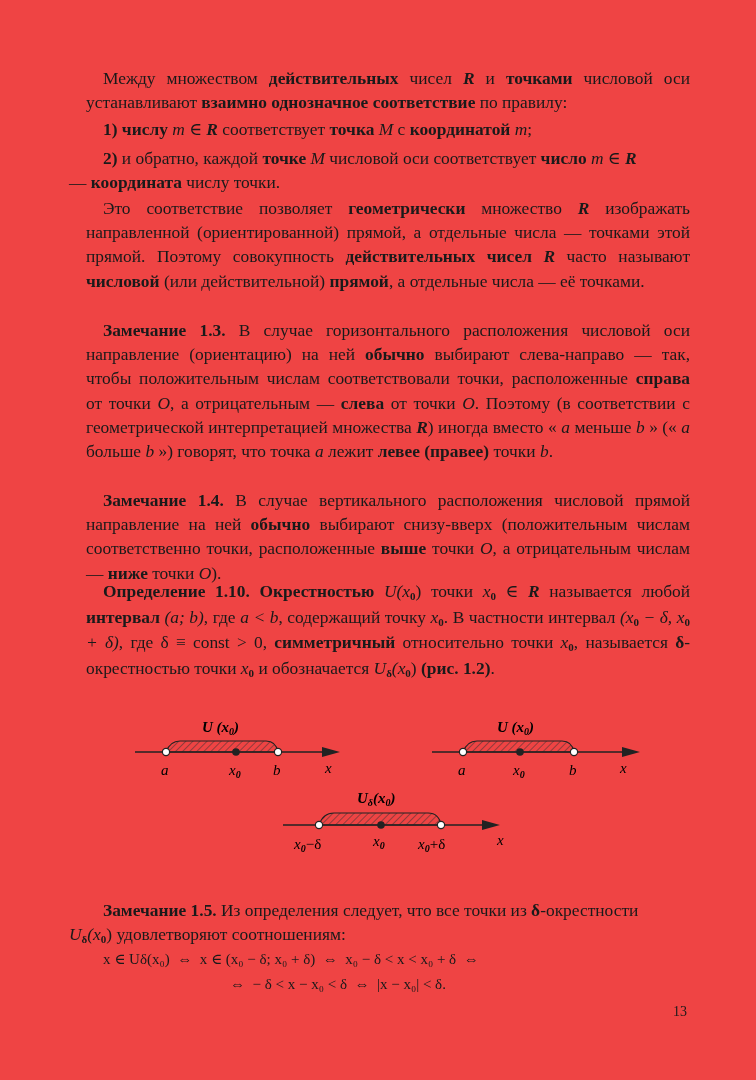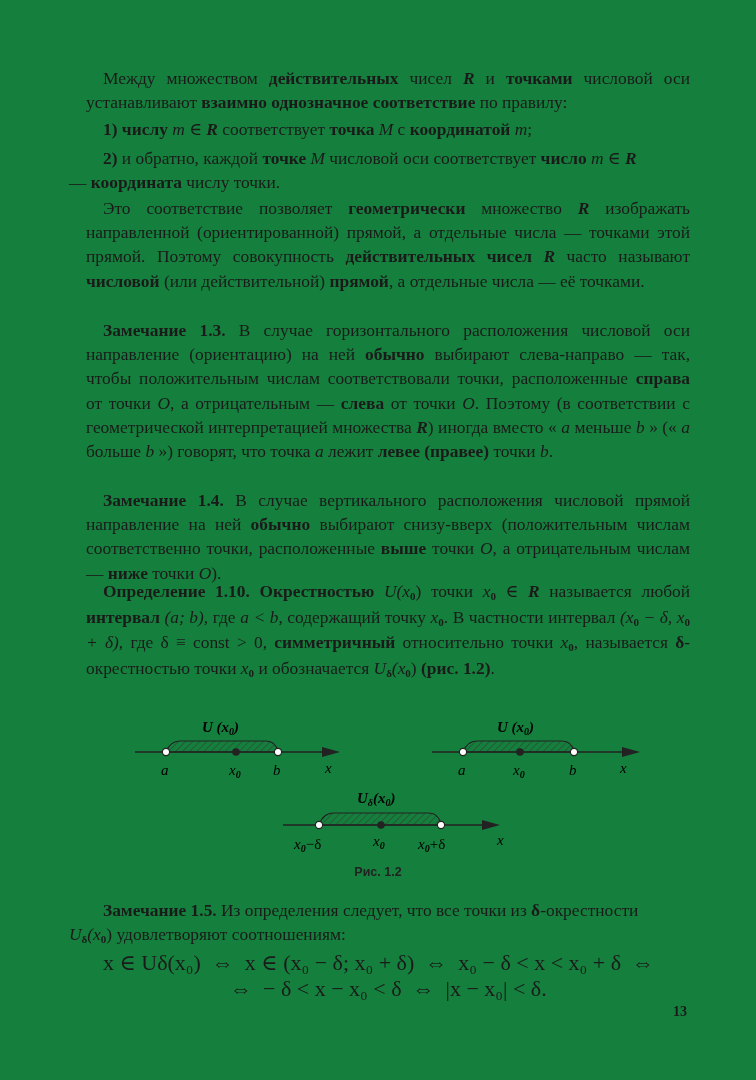--- a/index.html
+++ b/index.html
@@ -1,30 +1,30 @@
 <!DOCTYPE html>
 <html><head>
 <meta charset="utf-8">
 <style>
   html, body { margin: 0; padding: 0; background: #ffffff; }
   body { width: 756px; height: 1080px; position: relative; overflow: hidden;
          font-family: "Liberation Serif", "DejaVu Serif", serif; color: #1a1a1a; }
-  .page { position: absolute; left: 0; top: 0; width: 756px; height: 1080px; background: #15803d; }
+  .page { position: absolute; left: 0; top: 0; width: 756px; height: 1080px; background: #ef4444; }
   .text { position: absolute; left: 86px; width: 604px; font-size: 17.4px; line-height: 24.2px; }
   p { margin: 0; text-align: justify; text-indent: 17px; hyphens: manual; }
   b { font-weight: bold; }
   i { font-style: italic; }
   .R { font-weight: bold; font-style: italic; }
   sub { font-size: 11px; vertical-align: -3px; line-height: 0; font-weight: bold; font-style: normal; }
   .fig { position: absolute; left: 0; top: 0; width: 756px; height: 1080px; pointer-events: none; }
   .fig text { font-family: "Liberation Serif", "DejaVu Serif", serif; }
   .caption { position: absolute; left: 0; width: 756px; text-align: center; top: 865px;
              font-family: "Liberation Sans", "DejaVu Sans", sans-serif; font-weight: bold; font-size: 12.5px; color: #222; }
-  .formula { position: absolute; font-size: 22px; white-space: pre; }
-  .pagenum { position: absolute; left: 673px; top: 1004px; font-weight: bold; font-size: 14px;
+  .formula { position: absolute; font-size: 15px; white-space: pre; }
+  .pagenum { position: absolute; left: 673px; top: 1004px; font-weight: normal; font-size: 14px;
              font-family: "Liberation Serif", "DejaVu Serif", serif; }
 </style>
 </head>
 <body>
 
 <div class="page">
 
   <div class="text" style="top:66px;">
     <p><span>Между множеством </span><b>действительных</b><span> чисел </span><span class="R">R</span><span> и </span><b>точками</b><span> числовой оси устанавливают </span><b>взаимно однозначное соответствие</b><span> по правилу:</span></p>
   </div>
@@ -96,21 +96,20 @@
       <circle cx="381" cy="825" r="3.8" fill="#222"></circle>
       <circle cx="441" cy="825" r="3.6" fill="#fff" stroke="#222" stroke-width="1.2"></circle>
       <text x="357" y="803" font-size="15" font-style="italic" font-weight="bold">U<tspan font-size="10" dy="3">δ</tspan><tspan dy="-3">(x</tspan><tspan font-size="10" dy="3">0</tspan><tspan dy="-3">)</tspan></text>
       <text x="294" y="849" font-size="15" font-style="italic">x<tspan font-size="10" dy="3" font-weight="bold">0</tspan><tspan dy="-3" font-style="normal">−δ</tspan></text>
       <text x="373" y="846" font-size="15" font-style="italic">x<tspan font-size="10" dy="3" font-weight="bold">0</tspan></text>
       <text x="418" y="849" font-size="15" font-style="italic">x<tspan font-size="10" dy="3" font-weight="bold">0</tspan><tspan dy="-3" font-style="normal">+δ</tspan></text>
       <text x="497" y="845" font-size="15" font-style="italic">x</text>
     </g>
   </svg>
 
-  <div class="caption">Рис. 1.2</div>
 
   <div class="text" style="top:898px;">
     <p><b>Замечание 1.5.</b><span> Из определения следует, что все точки из </span><b>δ</b><span>-окрестности </span><br><span style="margin-left:-17px;"></span><i>U</i><sub>δ</sub><i>(x</i><sub>0</sub><span>)</span><span> удовлетворяют соотношениям:</span></p>
   </div>
 
   <div class="formula" style="left:103px; top:950px;">x ∈ Uδ(x₀)  ⇔  x ∈ (x₀ − δ; x₀ + δ)  ⇔  x₀ − δ &lt; x &lt; x₀ + δ  ⇔</div>
   <div class="formula" style="left:222px; top:976px;margin-left:8px;">⇔  − δ &lt; x − x₀ &lt; δ  ⇔  |x − x₀| &lt; δ.</div>
 
   <div class="pagenum">13</div>
 </div>

